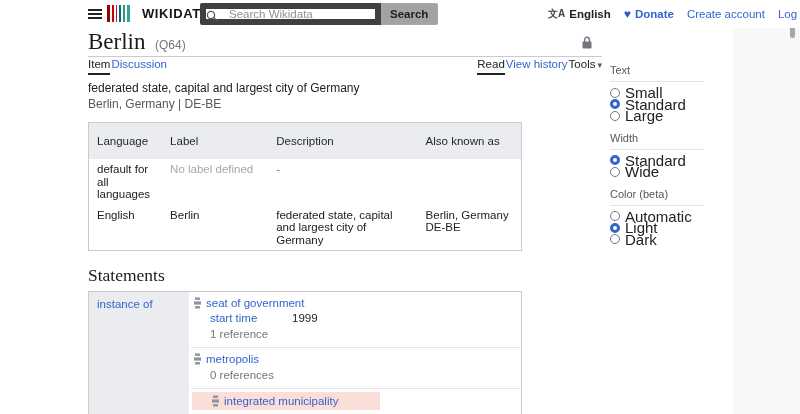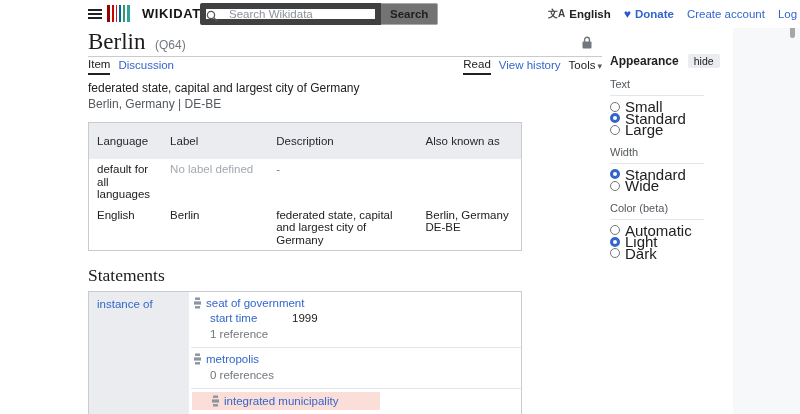--- a/index.html
+++ b/index.html
@@ -24,39 +24,39 @@
   .logo { position:absolute; left:107px; top:5px; display:flex; align-items:center; gap:12px; }
   .logo-bars { display:flex; align-items:stretch; gap:2px; height:17px; }
   .logo-bars i { display:block; }
   .logo-text { font-weight:bold; font-size:13px; letter-spacing:0.6px; color:#161616; }
   .search-wrap { position:absolute; left:200px; top:3px; display:flex; }
   .search-field { position:relative; }
   .search-field input { width:181px; height:22px; border:6px solid #404040; border-radius:2px 0 0 2px;
     font-size:11.5px; padding:0 4px 0 23px; color:#202122; font-family:"Liberation Sans",sans-serif; outline:none; }
   .search-field input::placeholder { color:#8a919a; }
   .mag-icon { position:absolute; left:6px; top:5px; }
-  .search-btn { height:22px; border:1px solid #a2a9b1; border-left:none; background:#737373;
+  .search-btn { height:22px; border:1px solid #a2a9b1; border-left:none; background:#a3a3a3;
     font-weight:bold; font-size:11.5px; color:#202122; padding:0 9px; border-radius:0 2px 2px 0;
     font-family:"Liberation Sans",sans-serif; cursor:pointer; }
   .header-right { position:absolute; left:548px; top:7px; display:flex; align-items:center; gap:13px; font-size:11.5px; white-space:nowrap; }
   .lang-btn { display:flex; align-items:center; gap:4px; color:#202122; font-weight:bold; cursor:pointer; }
   .lang-glyph { font-size:10px; color:#404244; }
   .donate-btn { color:#3366cc; font-weight:bold; display:flex; align-items:center; gap:4px; cursor:pointer; }
   .heart { font-size:12px; color:#3056c9; }
 
   
   .content { position:absolute; left:88px; top:30px; width:514px; }
   .title-block { position:relative; border-bottom:1px solid #c8ccd1; padding-bottom:2px; }
   .title-block h1 { display:inline; margin:0; font-family:"Liberation Serif", serif; font-weight:normal;
     font-size:23px; line-height:24px; color:#1b1b1b; }
   .entity-id { font-size:12px; color:#72777d; margin-left:5px; }
   .lock { position:absolute; right:10px; top:5px; }
 
   .tab-row { display:flex; justify-content:space-between; margin-top:1px; font-size:11.5px; }
-  .tab-set { display:flex; gap:8px;align-items:center; }
+  .tab-set { display:flex; gap:1px; }
   .tab { padding-bottom:3px; cursor:pointer; color:#3366cc; line-height:12px; }
   .tab.dark { color:#202122; }
   .tab.active { border-bottom:2px solid #202122; color:#202122; }
   .tab .chev { color:#54595d; font-size:9px; margin-left:2px; }
 
   .desc1 { margin-top:7px; font-size:12px; line-height:13px; color:#202122; }
   .desc2 { margin-top:3px; font-size:12px; line-height:13px; color:#54595d; }
 
   
   table.terms { border-collapse:collapse; width:434px; margin-top:11px; border:1px solid #c8ccd1; font-size:11.5px; }
@@ -260,24 +260,20 @@
           </div>
           <div class="refs">1 reference</div>
         </div>
         <div class="claim"></div>
       </div>
   </div>
 
 </div>
 
 <div class="appearance">
-  <div class="app-header">
-    <span class="app-title">Appearance</span>
-    <button class="hide-btn">hide</button>
-  </div>
   <div id="app-sections">
       <div class="app-section-label">Text</div>
       <div class="app-options">
         <label class="app-option">
           <span class="radio"></span>
           <span>Small</span>
         </label>
         <label class="app-option">
           <span class="radio sel"></span>
           <span>Standard</span>

